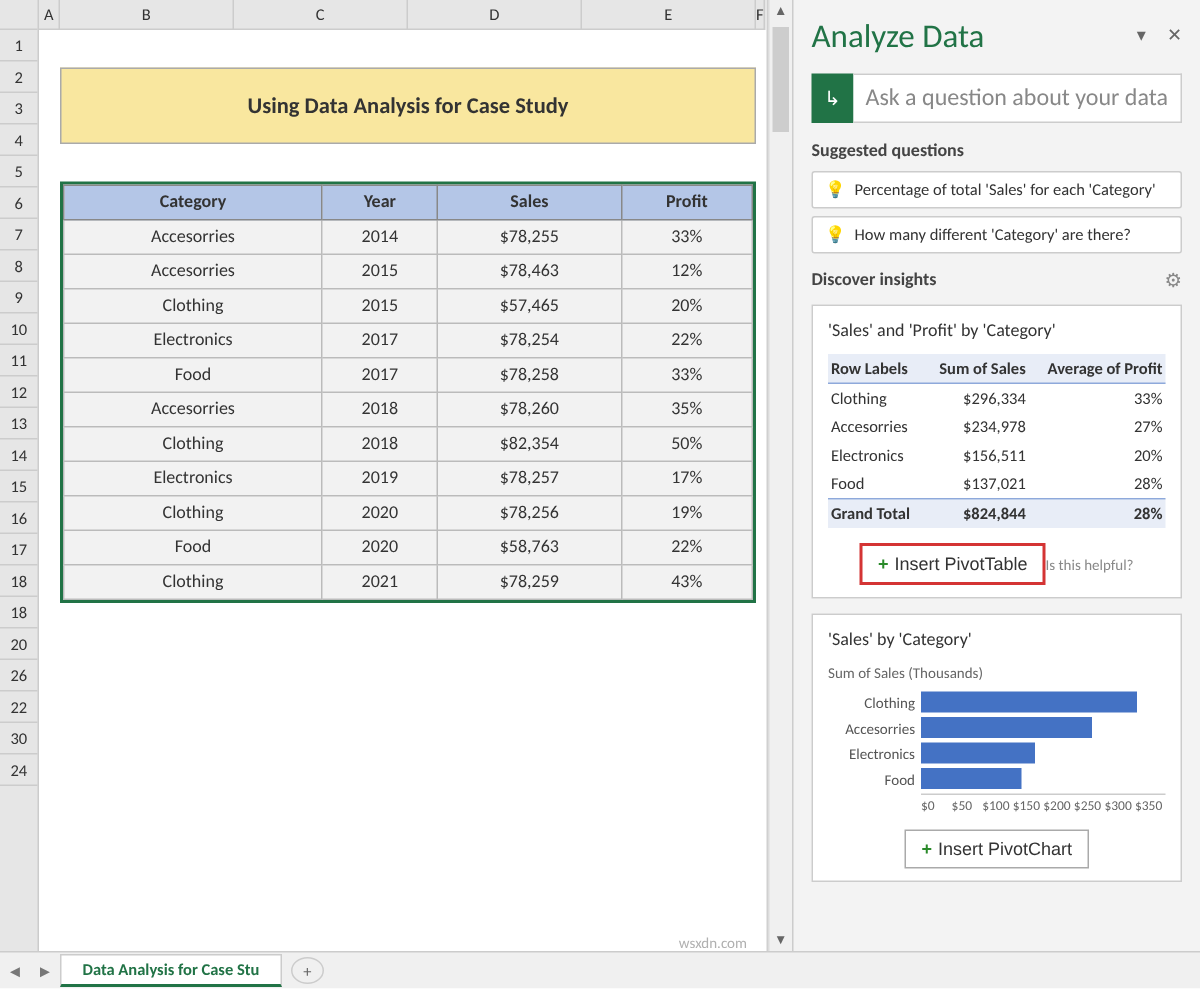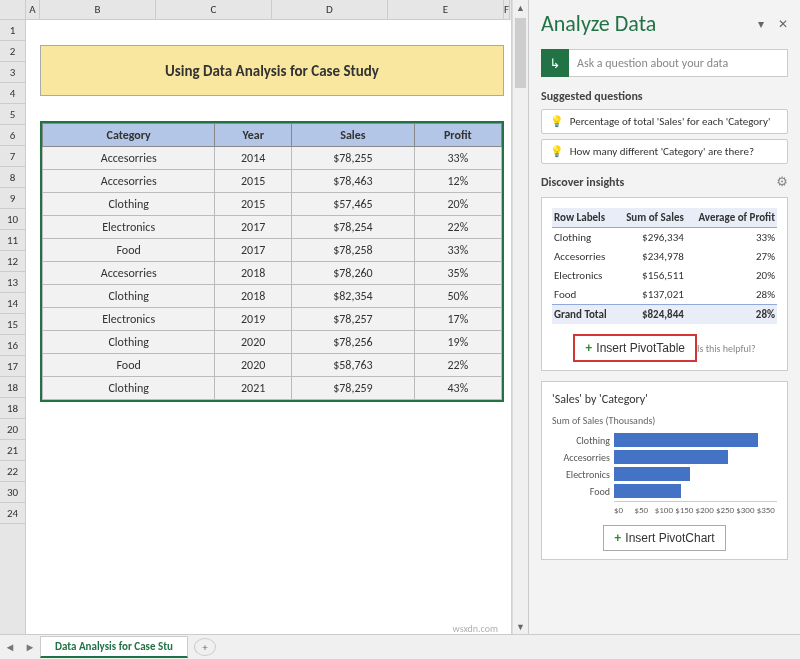--- a/index.html
+++ b/index.html
@@ -21,21 +21,21 @@
 .data-table td { background: #f2f2f2; border: 1px solid #bbb; text-align: center; padding: 4px 0; }
 .vscroll { width: 16px; background: #f0f0f0; border-left: 1px solid #dcdcdc; position: relative; }
 .vscroll .thumb { position: absolute; top: 18px; left: 2px; right: 2px; height: 70px; background: #cdcdcd; }
 .vscroll .arr { position: absolute; left: 0; right: 0; text-align: center; font-size: 9px; color: #666; }
 .pane { flex: 1; background: #f3f3f3; border-left: 1px solid #ccc; padding: 10px 12px 0 12px; position: relative; overflow: hidden; }
 .pane-hdr { display: flex; justify-content: space-between; align-items: center; margin-bottom: 12px; }
 .pane-title { font-size: 22px; color: #217346; font-weight: normal; }
 .pane-ctrls { display: flex; gap: 14px; color: #666; font-size: 12px; }
 .search-row { display: flex; align-items: stretch; margin-bottom: 12px; }
 .search-ico { width: 28px; background: #217346; color: #fff; display: flex; align-items: center; justify-content: center; font-size: 13px; }
-.search-input { flex: 1; border: 1px solid #ccc; border-left: none; padding: 6px 8px; font-size: 12px; background: #fff; color: #888; }
+.search-input { flex: 1; border: 1px solid #ccc; border-left: none; padding: 6px 8px; font-size: 16px; background: #fff; color: #888; }
 .sect-label { font-size: 12px; color: #444; margin-bottom: 6px; font-weight: 600; }
 .sugg { display: flex; align-items: center; border: 1px solid #ccc; background: #fff; border-radius: 2px; padding: 5px 8px; font-size: 11px; margin-bottom: 5px; cursor: pointer; }
 .sugg .bulb { margin-right: 6px; color: #888; font-size: 11px; }
 .insights-hdr { display: flex; justify-content: space-between; align-items: center; margin: 10px 0 8px 0; gap: 28px; }
 .gear { color: #888; font-size: 13px; }
 .card { border: 1px solid #ccc; background: #fff; padding: 10px 10px 8px 10px; margin-bottom: 10px; }
 .card-title { font-size: 12px; margin-bottom: 8px; }
 .pivot-table { width: 100%; font-size: 11px; border-collapse: collapse; }
 .pivot-table th { text-align: left; border-bottom: 1px solid #8ea9db; padding: 3px 2px; background: #e8edf7; font-weight: bold; }
 .pivot-table td { padding: 3px 2px; }
@@ -78,21 +78,21 @@
         <div>11</div>
         <div>12</div>
         <div>13</div>
         <div>14</div>
         <div>15</div>
         <div>16</div>
         <div>17</div>
         <div>18</div>
         <div>18</div>
         <div>20</div>
-        <div>21</div>
+        <div>26</div>
         <div>22</div>
         <div>30</div>
         <div>24</div>
     </div>
     <div class="grid-area">
       <div class="col-hdrs">
         <div class="cA">A</div>
         <div class="cB">B</div>
         <div class="cC">C</div>
         <div class="cD">D</div>
@@ -212,20 +212,21 @@
         <span class="bulb">💡</span>
         <span>How many different 'Category' are there?</span>
       </div>
 
     <div class="insights-hdr">
       <div class="sect-label" style="margin:0">Discover insights</div>
       <div class="gear">⚙</div>
     </div>
 
     <div class="card">
+      <div class="card-title">'Sales' and 'Profit' by 'Category'</div>
       <table class="pivot-table">
         <tbody>
             <tr>
           <th>Row Labels</th>
           <th class="num">Sum of Sales</th>
           <th class="num">Average of Profit</th>
         </tr>
         </tbody>
           <tbody id="pivot-rows">
             <tr>

